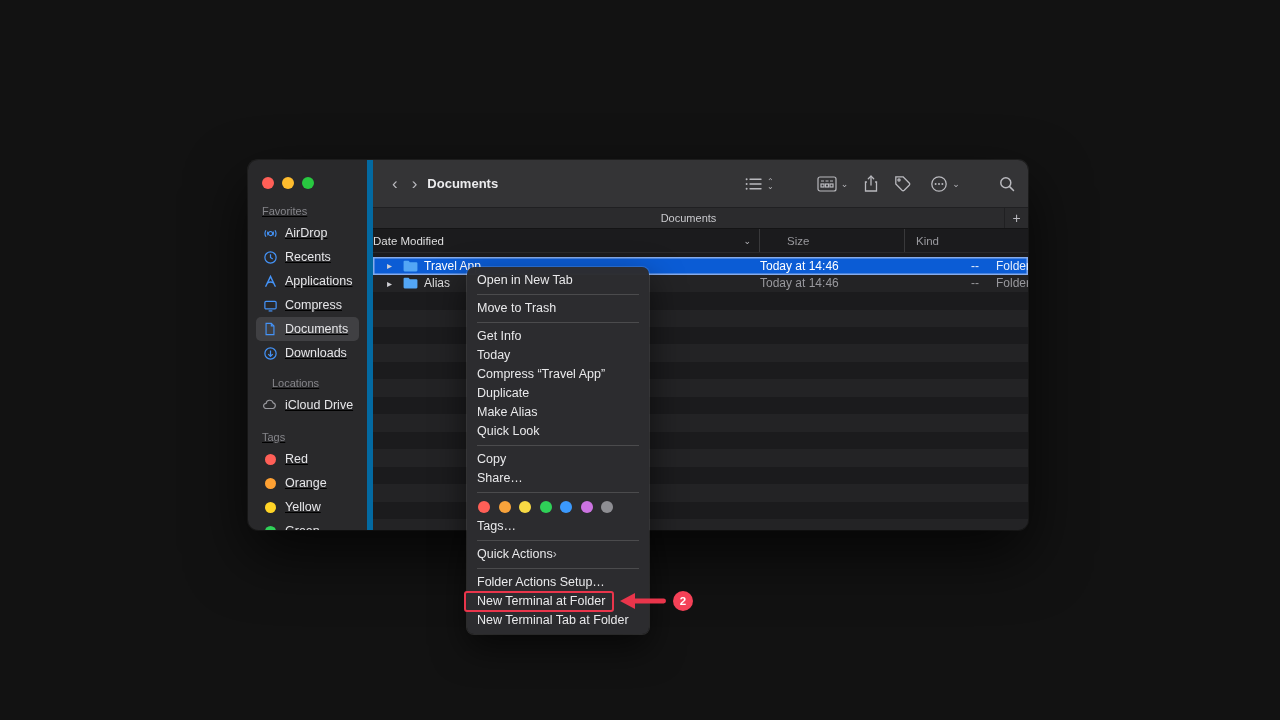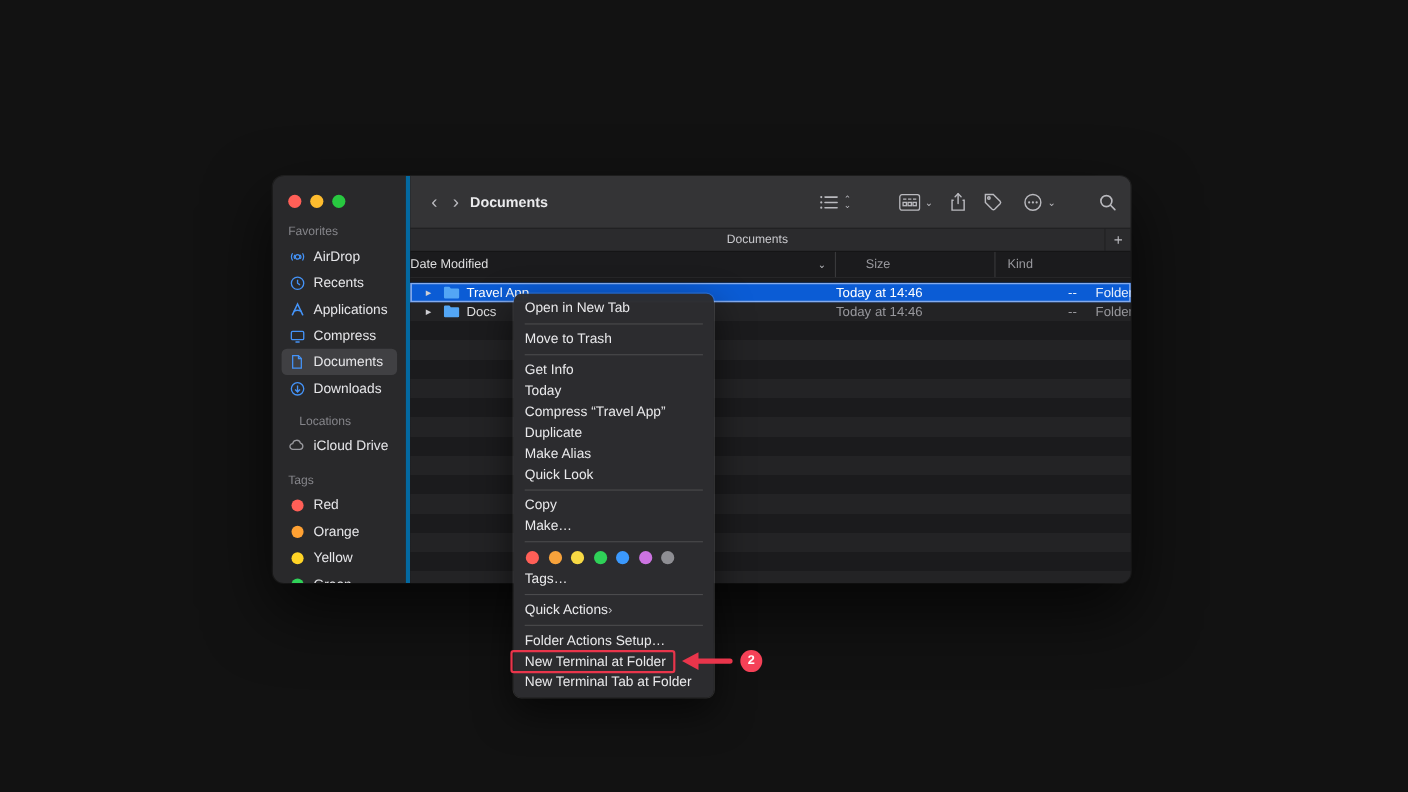--- a/index.html
+++ b/index.html
@@ -5,22 +5,22 @@
   * { margin:0; padding:0; box-sizing:border-box; }
   html,body { width:1280px; height:720px; background:#121212; overflow:hidden;
               font-family:"Liberation Sans", sans-serif; }
 
   
   .window { position:absolute; left:248px; top:160px; width:780px; height:370px;
             border-radius:10px; overflow:hidden; display:flex;
             box-shadow:0 25px 60px rgba(0,0,0,.7), 0 0 0 1px rgba(255,255,255,.07); }
 
   
-  .sidebar { width:125px; flex:0 0 125px; background:#29292b; border-right:4px solid #0369a1;
-             overflow:hidden; }
+  .sidebar { width:125px; flex:0 0 125px; background:#29292b; border-right:6px solid #0369a1;
+             overflow:hidden;text-decoration:underline; }
   .lights { display:flex; gap:8px; margin:17px 0 0 14px; }
   .light { width:12px; height:12px; border-radius:50%; }
   .lr { background:#ff5f57; } .ly { background:#febc2e; } .lg { background:#28c840; }
   .sec-label { font-size:11px; color:#85858a; margin:16px 0 4px 14px; }
   .sec-label.mt { margin-top:12px;margin-left:24px; }
   .sec-label.mt2 { margin-top:14px; }
   .side-item { display:flex; align-items:center; gap:7px; height:24px; margin:0 8px;
                padding-left:6px; border-radius:5px; font-size:12.5px; color:#e6e6e9;
                white-space:nowrap; }
   .side-item.selected { background:#404043; }
@@ -335,21 +335,21 @@
         <div class="c-size">--</div>
         <div class="c-kind">Folder</div>
       </div>
 
       <div class="frow cols alt">
         <div class="c-name">
           <span class="disc dim">▸</span>
           <svg width="15" height="12" viewBox="0 0 16 13">
             <path d="M0.5 2 a1.2 1.2 0 0 1 1.2-1.2 h4.2 l1.4 1.6 h7 a1.2 1.2 0 0 1 1.2 1.2 v7.6 a1.2 1.2 0 0 1-1.2 1.2 h-12.6 a1.2 1.2 0 0 1-1.2-1.2z" fill="#53a6f5"></path>
             </svg>
-          <span>Docs</span>
+          <span>Alias</span>
         </div>
         <div class="c-date dim">Today at 14:46</div>
         <div class="c-size dim">--</div>
         <div class="c-kind dim">Folder</div>
       </div>
 
       <div class="stripes"></div>
     </div>
   </div>
 </div>
@@ -379,21 +379,21 @@
       <span>Make Alias</span>
     </div>
   <div class="mi">
       <span>Quick Look</span>
     </div>
   <div class="msep"></div>
   <div class="mi">
       <span>Copy</span>
     </div>
   <div class="mi">
-      <span>Make…</span>
+      <span>Share…</span>
     </div>
   <div class="msep"></div>
   <div class="mdots">
     <span class="mdot" style="background:#ff5f57"></span>
     <span class="mdot" style="background:#f7a23b"></span>
     <span class="mdot" style="background:#f7d944"></span>
     <span class="mdot" style="background:#2fd158"></span>
     <span class="mdot" style="background:#3b99fd"></span>
     <span class="mdot" style="background:#cc73e1"></span>
     <span class="mdot" style="background:#8e8e93"></span>

